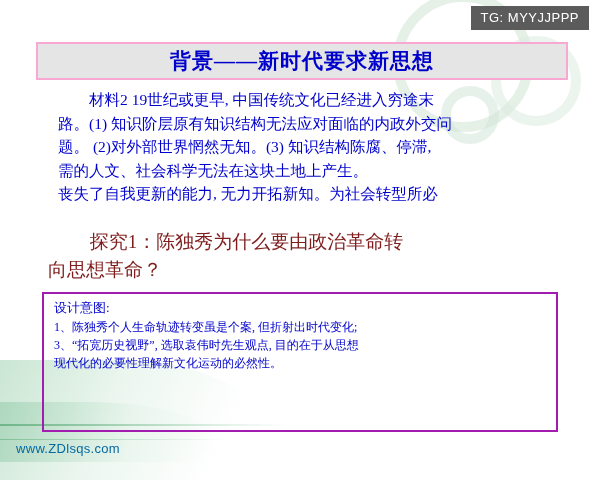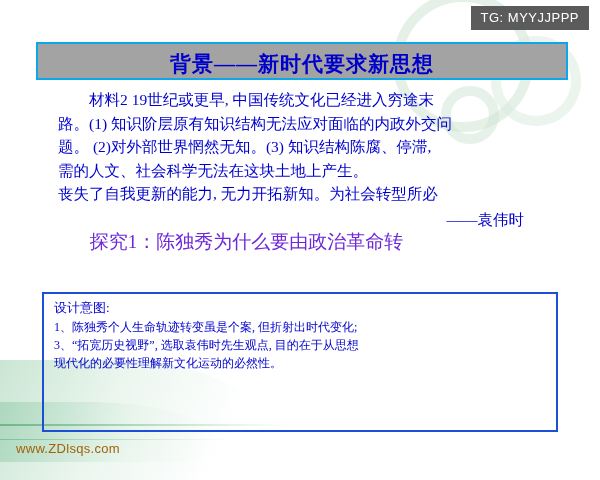--- a/index.html
+++ b/index.html
@@ -92,24 +92,24 @@
     letter-spacing: 0.5px;
   }
 
   
   .title-box {
     position: absolute;
     left: 36px;
     top: 42px;
     width: 528px;
     height: 34px;
-    border: 2px solid #0ea5e9;
-    background: #a3a3a3;
+    border: 2px solid #f9a8d4;
+    background: #e5e5e5;
     display: flex;
-    align-items: flex-end;
+    align-items: center;
     justify-content: center;
   }
   .title-text {
     color: #0000cc;
     font-size: 21px;
     font-weight: bold;
     letter-spacing: 1px;
     font-family: "Liberation Serif", serif;
   }
 
@@ -134,35 +134,35 @@
     color: #0000cc;
     font-size: 15.5px;
   }
 
   
   .inquiry {
     position: absolute;
     left: 48px;
     top: 228px;
     width: 510px;
-    color: #6d28d9;
+    color: #7f1d1d;
     font-size: 19px;
     line-height: 1.45;
     font-weight: normal;
   }
   .inquiry .l1 { text-indent: 2.2em; }
 
   
   .design-box {
     position: absolute;
     left: 42px;
     top: 292px;
     width: 516px;
     height: 140px;
-    border: 2px solid #1d4ed8;
+    border: 2px solid #a21caf;
     background: transparent;
     box-sizing: border-box;
     padding: 6px 10px 8px 10px;
   }
   .design-label {
     color: #0000cc;
     font-size: 13px;
     line-height: 1.3;
   }
   .design-lines {
@@ -170,21 +170,21 @@
     font-size: 12px;
     line-height: 1.5;
     margin-top: 1px;
   }
 
   
   .watermark {
     position: absolute;
     left: 16px;
     bottom: 24px;
-    color: #a16207;
+    color: #0369a1;
     font-family: "Liberation Sans", sans-serif;
     font-size: 13px;
     letter-spacing: 0.3px;
   }
 </style>
 </head>
 <body>
 
 <div class="slide">
 
@@ -202,25 +202,25 @@
   <div class="title-box">
     <div class="title-text">背景——新时代要求新思想</div>
   </div>
 
   <div class="material">
     <div class="indent">材料2  19世纪或更早, 中国传统文化已经进入穷途末</div>
     <div>路。(1) 知识阶层原有知识结构无法应对面临的内政外交问</div>
     <div>题。 (2)对外部世界惘然无知。(3) 知识结构陈腐、停滞,</div>
     <div>需的人文、社会科学无法在这块土地上产生。</div>
     <div>丧失了自我更新的能力, 无力开拓新知。为社会转型所必</div>
-    <div class="signature">——袁伟时</div>
   </div>
 
   <div class="inquiry">
     <div class="l1">探究1：陈独秀为什么要由政治革命转</div>
+    <div>向思想革命？</div>
   </div>
 
   <div class="design-box">
     <div class="design-label">设计意图:</div>
     <div class="design-lines">
       <div>1、陈独秀个人生命轨迹转变虽是个案, 但折射出时代变化;</div>
       <div>3、“拓宽历史视野”, 选取袁伟时先生观点, 目的在于从思想</div>
       <div>现代化的必要性理解新文化运动的必然性。</div>
     </div>
   </div>

